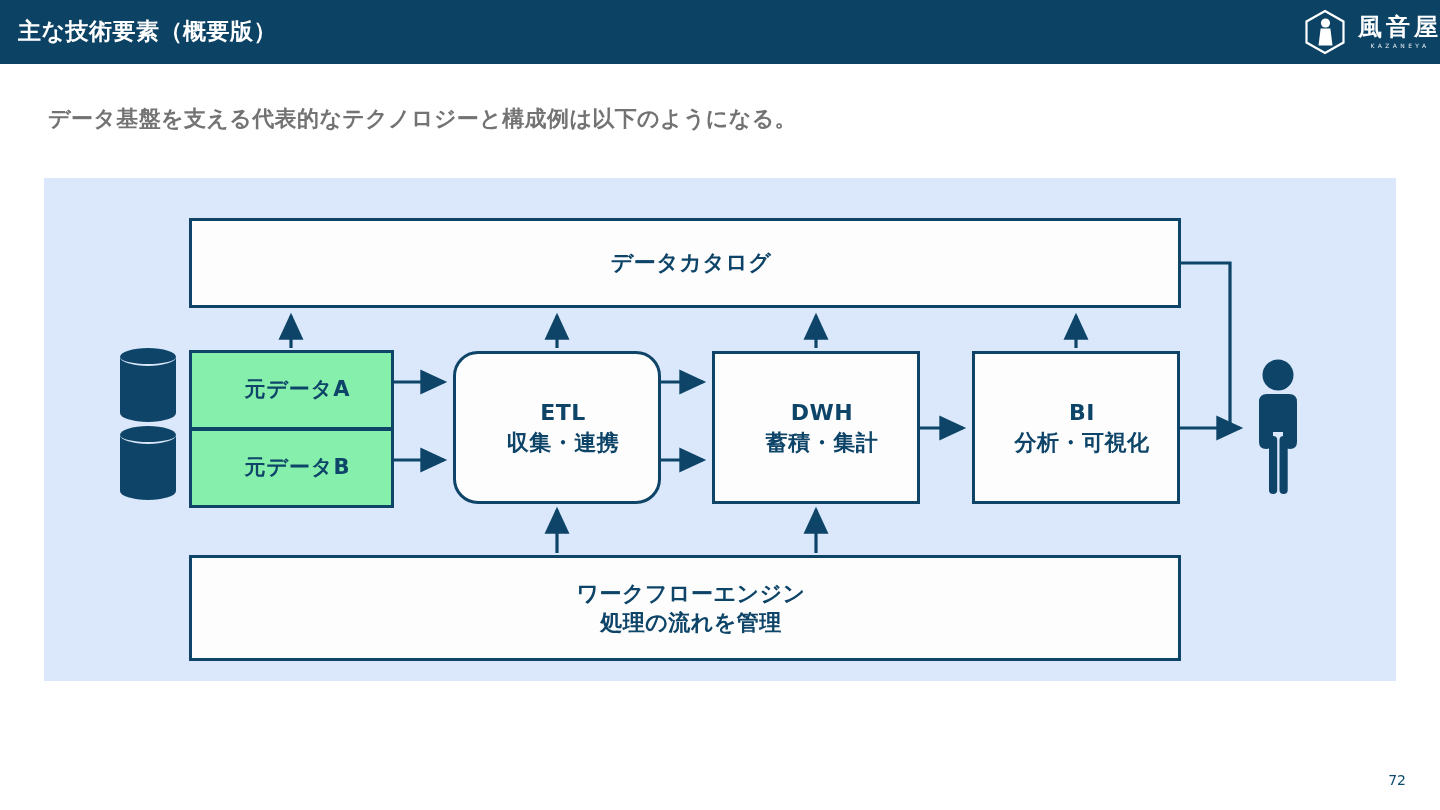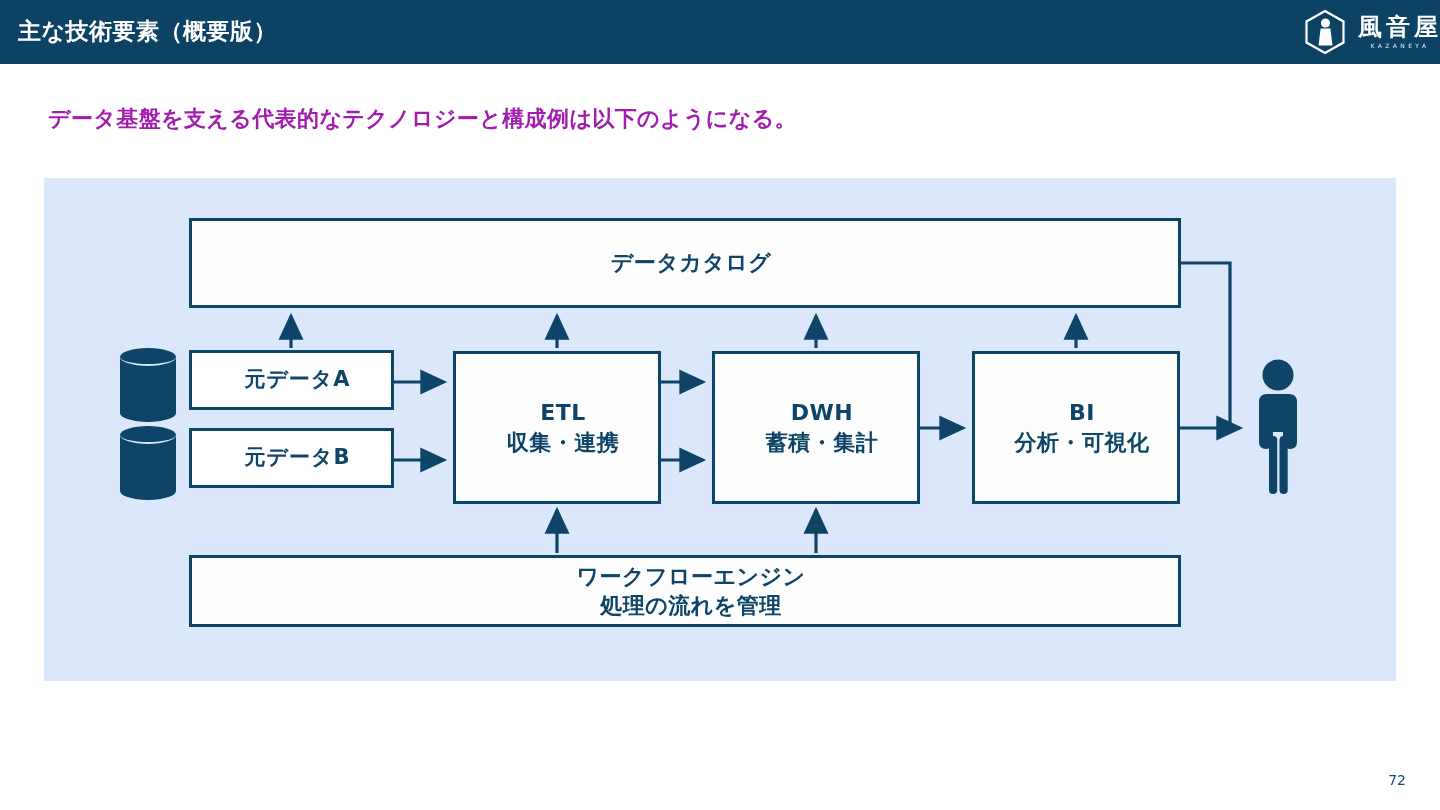--- a/index.html
+++ b/index.html
@@ -71,21 +71,21 @@
     opacity: 0.92;
   }
 
   
   .subtitle {
     position: absolute;
     left: 48px;
     top: 104px;
     font-size: 22px;
     font-weight: bold;
-    color: #a21caf;
+    color: #737373;
     letter-spacing: 0.4px;
     white-space: nowrap;
   }
 
   
   .diagram-panel {
     position: absolute;
     left: 44px;
     top: 178px;
     width: 1352px;
@@ -117,38 +117,38 @@
   }
   .node .l1 { font-size: 22px; letter-spacing: 0.5px; }
   .node .l2 { font-size: 22px; letter-spacing: 0.5px; }
 
   .node-catalog {
     left: 145px; top: 40px;
     width: 992px; height: 90px;
   }
   .node-workflow {
     left: 145px; top: 377px;
-    width: 992px; height: 72px;
+    width: 992px; height: 106px;
   }
   .node-etl {
     left: 409px; top: 173px;
-    width: 208px; height: 153px;
+    width: 208px; height: 153px; border-radius: 25px;
   }
   .node-dwh {
     left: 668px; top: 173px;
     width: 208px; height: 153px;
   }
   .node-bi {
     left: 928px; top: 173px;
     width: 208px; height: 153px;
   }
 
   .node-src {
-    background: #ffffff;
-    height: 60px;
+    background: #86efac;
+    height: 80px;
     width: 205px;
     left: 145px;
     justify-content: center;
   }
   .node-src .l1 { font-size: 21px; letter-spacing: 1px; }
   .node-src-a { top: 172px; }
   .node-src-b { top: 250px; }
 
   
   .cylinder {

